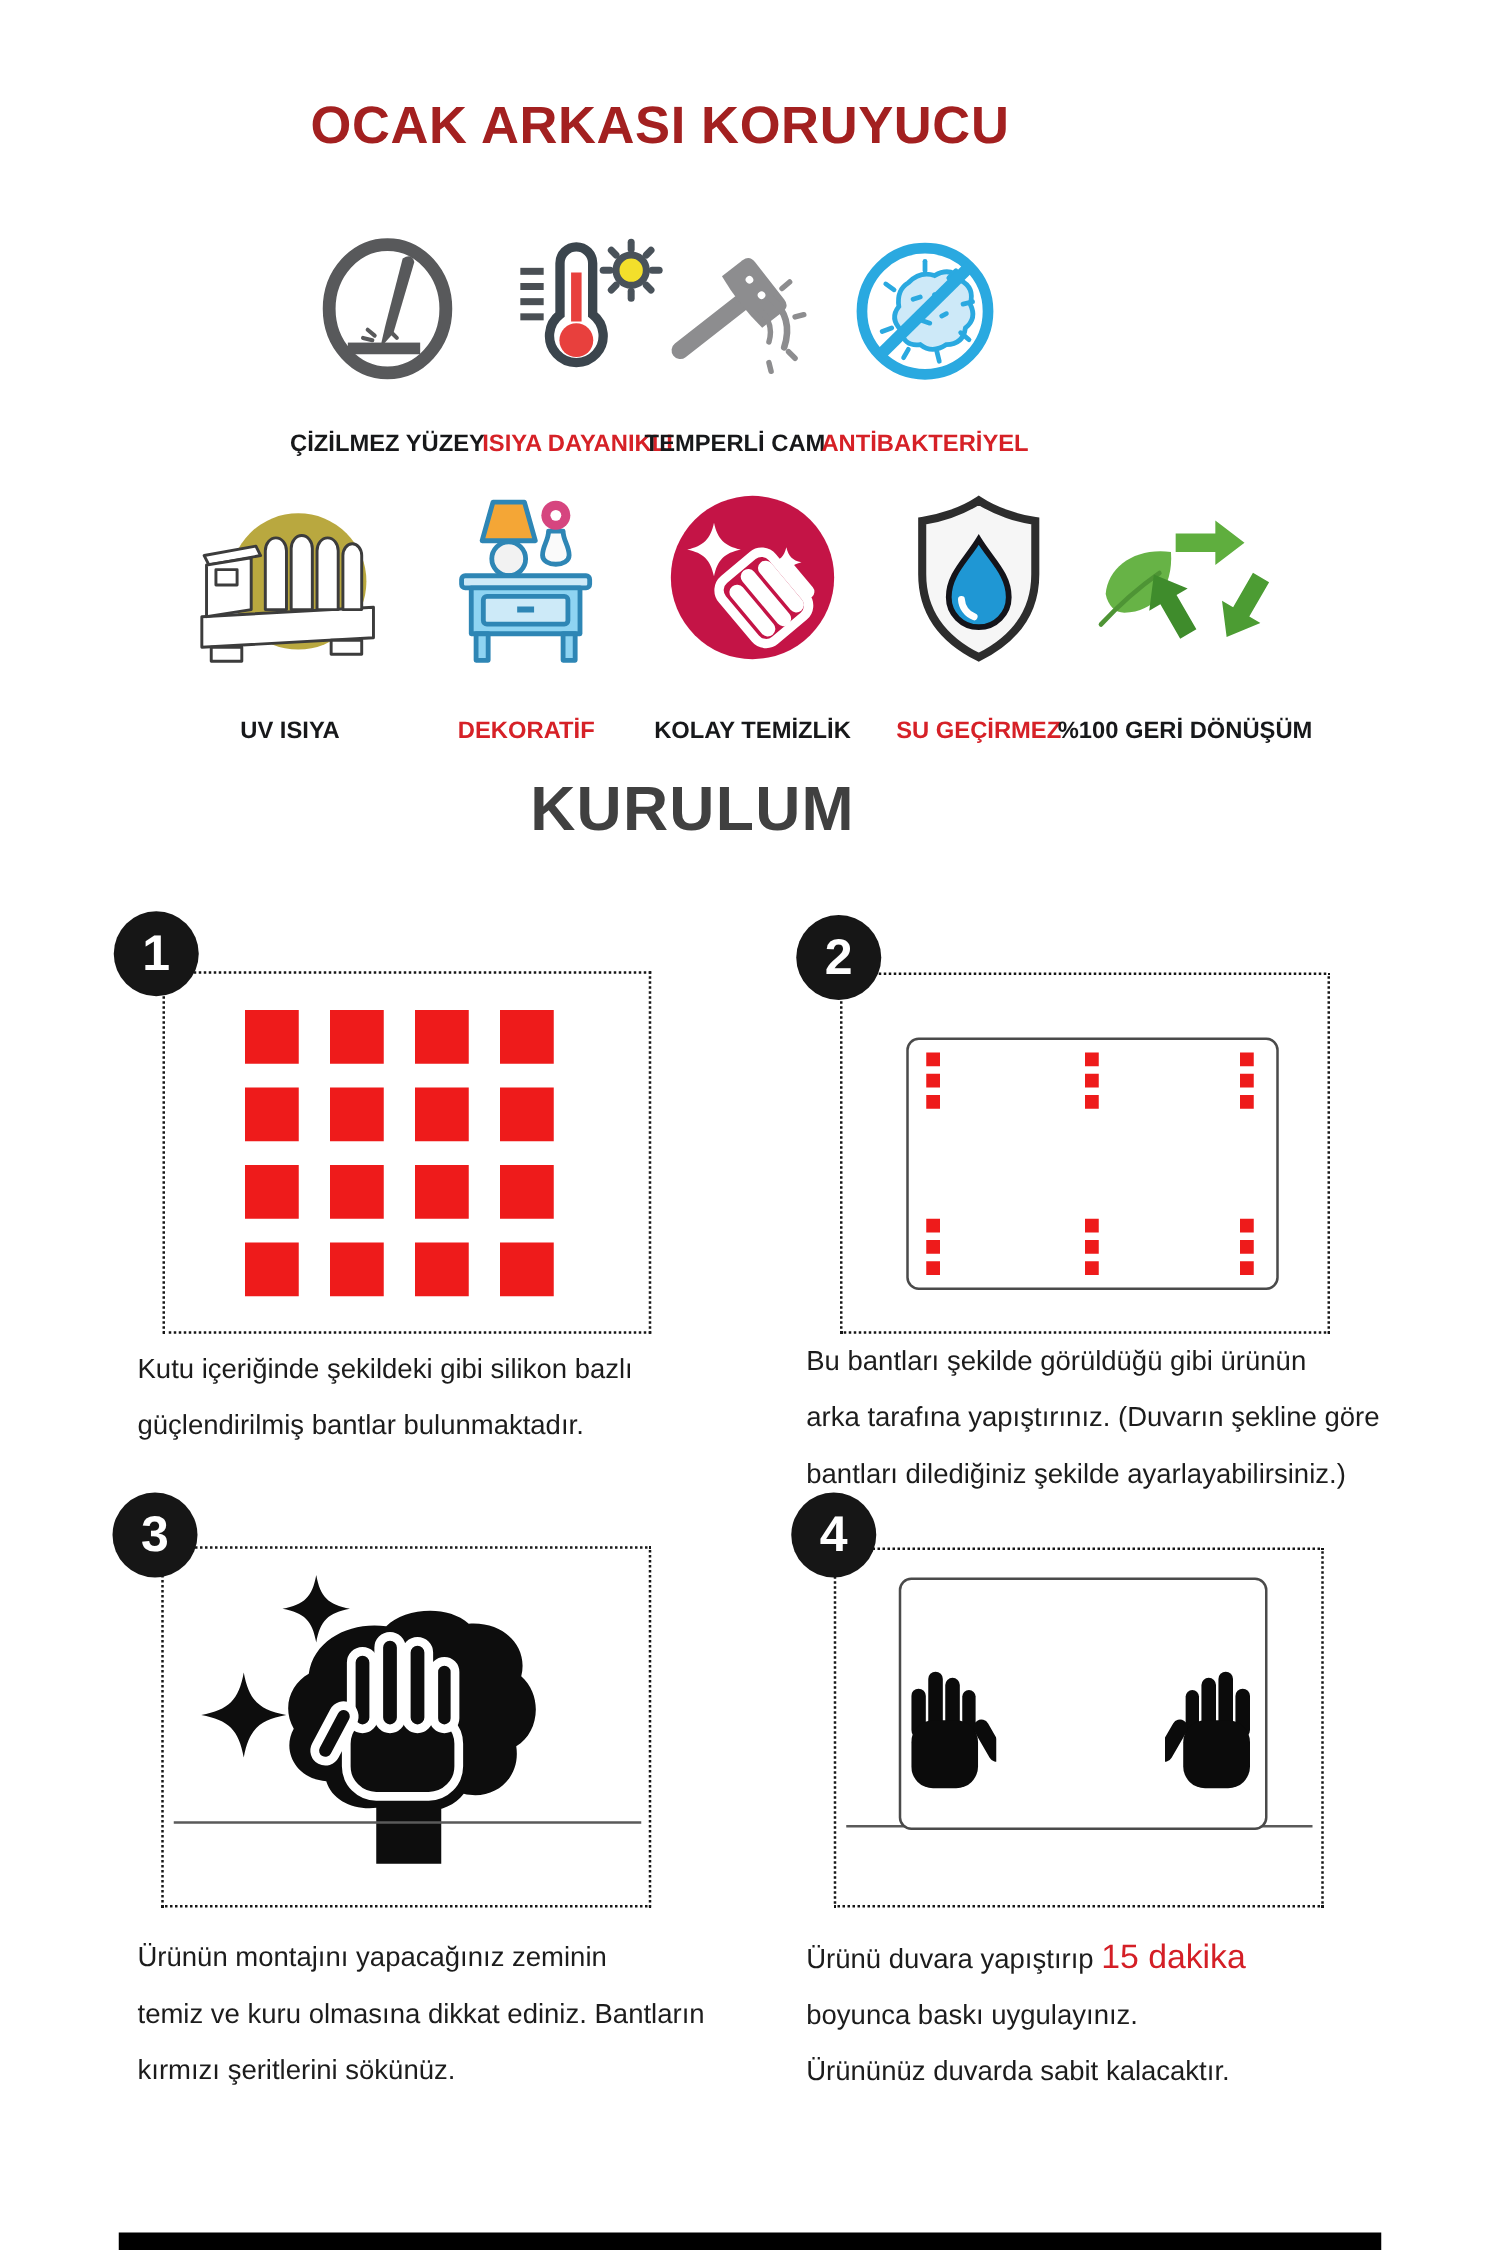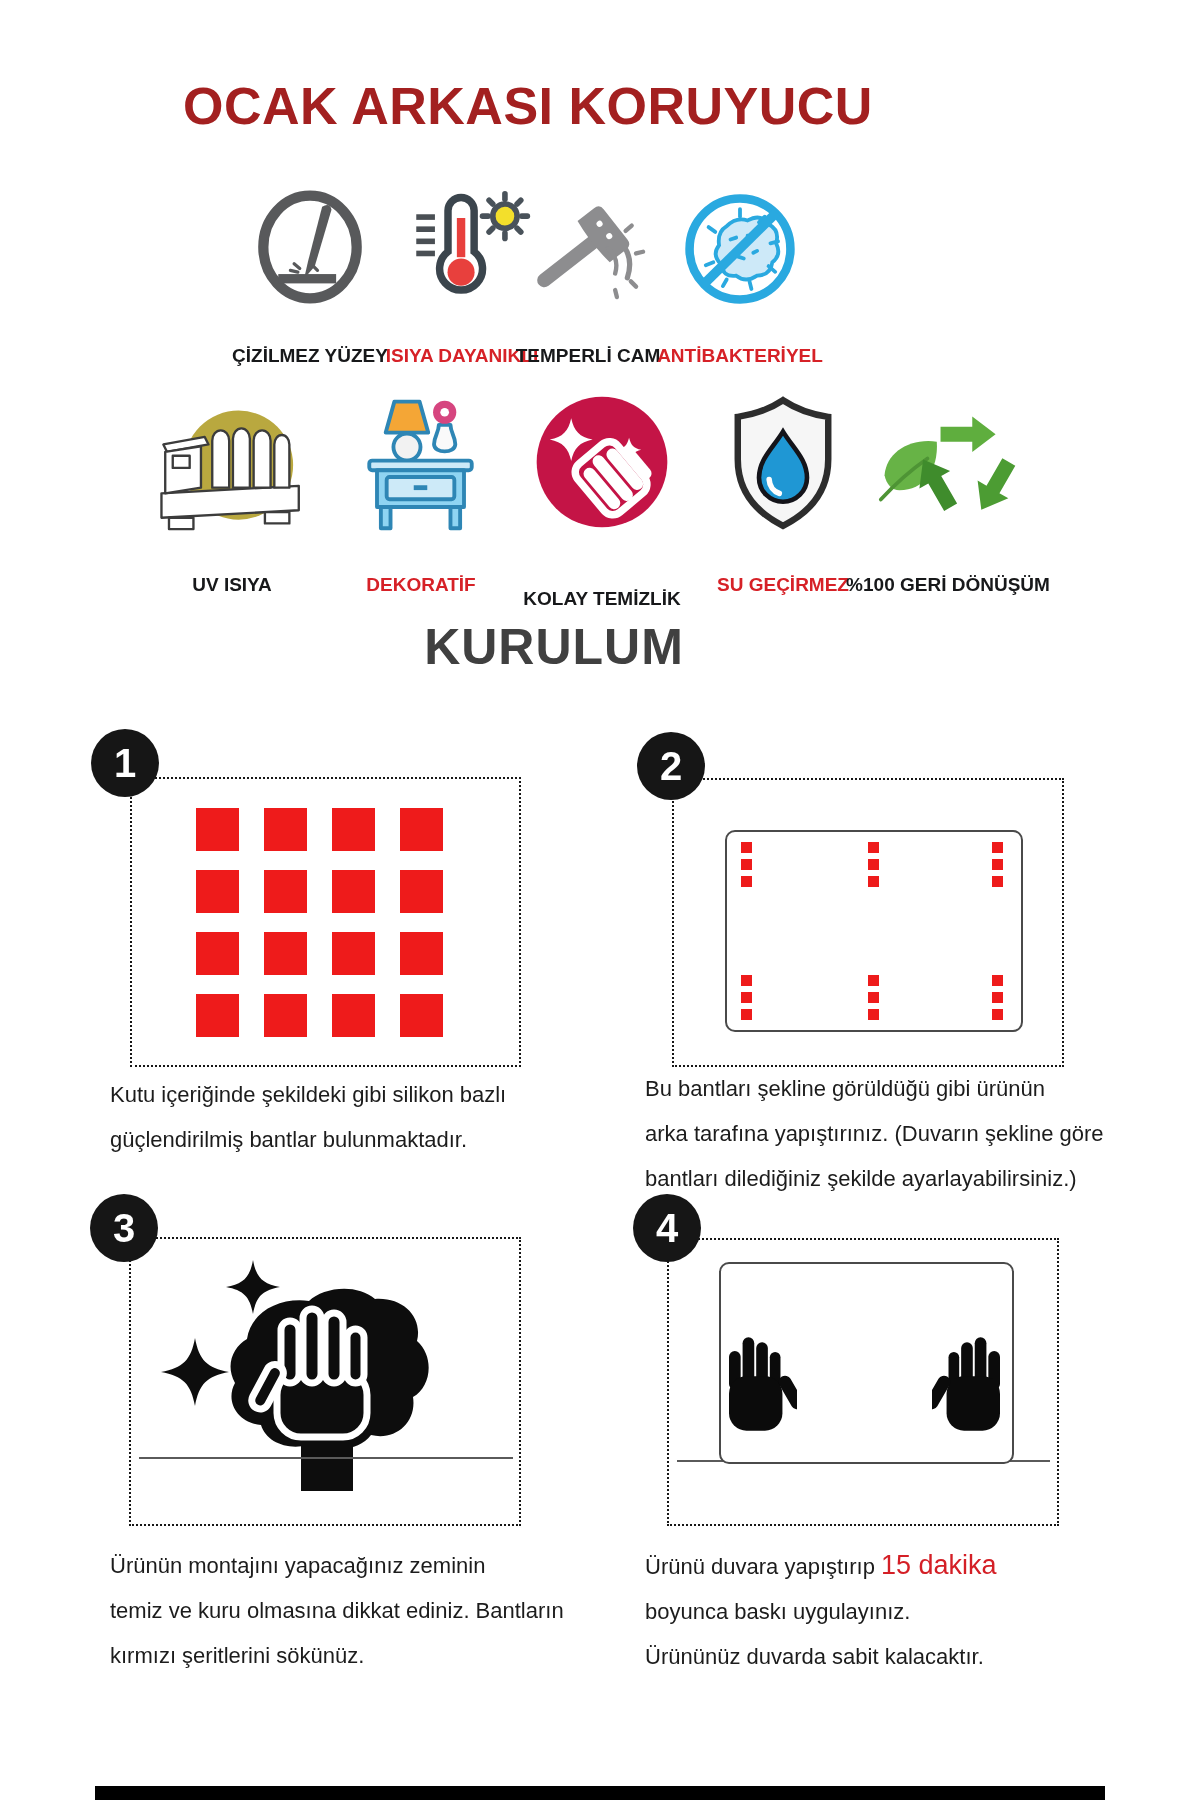--- a/index.html
+++ b/index.html
@@ -1,19 +1,19 @@
 <!DOCTYPE html>
 <html><head>
 <meta charset="utf-8">
 <style>
   html,body{margin:0;padding:0;background:#ffffff;}
   .page{position:relative;width:1200px;height:1800px;background:#ffffff;overflow:hidden;
         font-family:"Liberation Sans",sans-serif;}
   .main-title{position:absolute;left:0;top:76px;width:1056px;text-align:center;
-        font-size:52px;font-weight:bold;color:#a32020;letter-spacing:.5px;}
+        font-size:42px;font-weight:bold;color:#a32020;letter-spacing:.5px;}
   .feat-icon{position:absolute;}
   .feat-label{position:absolute;font-weight:bold;font-size:19px;white-space:nowrap;
         transform:translateX(-50%);color:#17181a;}
   .feat-label.red{color:#d62127;}
   .section-title{position:absolute;left:0;top:618px;width:1108px;text-align:center;
         font-size:50px;font-weight:bold;color:#404040;letter-spacing:1px;}
   .step-badge{position:absolute;width:68px;height:68px;border-radius:50%;background:#161616;
         color:#ffffff;display:flex;align-items:center;justify-content:center;
         font-size:40px;font-weight:bold;z-index:3;}
   .step-box{position:absolute;border:2px dotted #161616;background:#ffffff;}
@@ -199,21 +199,21 @@
         </g>
         <g transform="translate(100,78) rotate(240)">
           <path transform="translate(0,-36)" d="M-28,-8 L6,-8 L6,-19 L31,0 L6,19 L6,8 L-28,8 Z" fill="#3f8c2c"></path>
         </g>
       </g>
     </svg>
   </div>
 
   <div class="feat-label" style="left:232px;top:574px;">UV ISIYA</div>
   <div class="feat-label red" style="left:421px;top:574px;text-align:right;">DEKORATİF</div>
-  <div class="feat-label" style="left:602px;top:574px;margin-top:14px;">KOLAY TEMİZLİK</div>
+  <div class="feat-label" style="left:602px;top:574px;">KOLAY TEMİZLİK</div>
   <div class="feat-label red" style="left:783px;top:574px;">SU GEÇİRMEZ</div>
   <div class="feat-label" style="left:948px;top:574px;">%100 GERİ DÖNÜŞÜM</div>
 
   <div class="section-title">KURULUM</div>
 
   <div class="step-badge" style="left:91px;top:729px;">
     <span>1</span>
   </div>
   <div class="step-box" style="left:130px;top:777px;width:387px;height:286px;">
     <div class="sq-grid">
@@ -271,21 +271,21 @@
           <i></i>
         </div>
       <div class="tape" style="left:265px;top:143px;">
           <i></i>
           <i></i>
           <i></i>
         </div>
     </div>
   </div>
   <div class="cap" style="left:645px;top:1066px;">
-    <div class="line">Bu bantları şekline görüldüğü gibi ürünün</div>
+    <div class="line">Bu bantları şekilde görüldüğü gibi ürünün</div>
     <div class="line">arka tarafına yapıştırınız. (Duvarın şekline göre</div>
     <div class="line">bantları dilediğiniz şekilde ayarlayabilirsiniz.)</div>
   </div>
 
   <div class="step-badge" style="left:90px;top:1194px;">
     <span>3</span>
   </div>
   <div class="step-box" style="left:129px;top:1237px;width:388px;height:285px;">
     <div class="hline" style="left:8px;top:218px;width:374px;"></div>
     <svg class="illu" width="388" height="285" viewBox="0 0 388 285">

